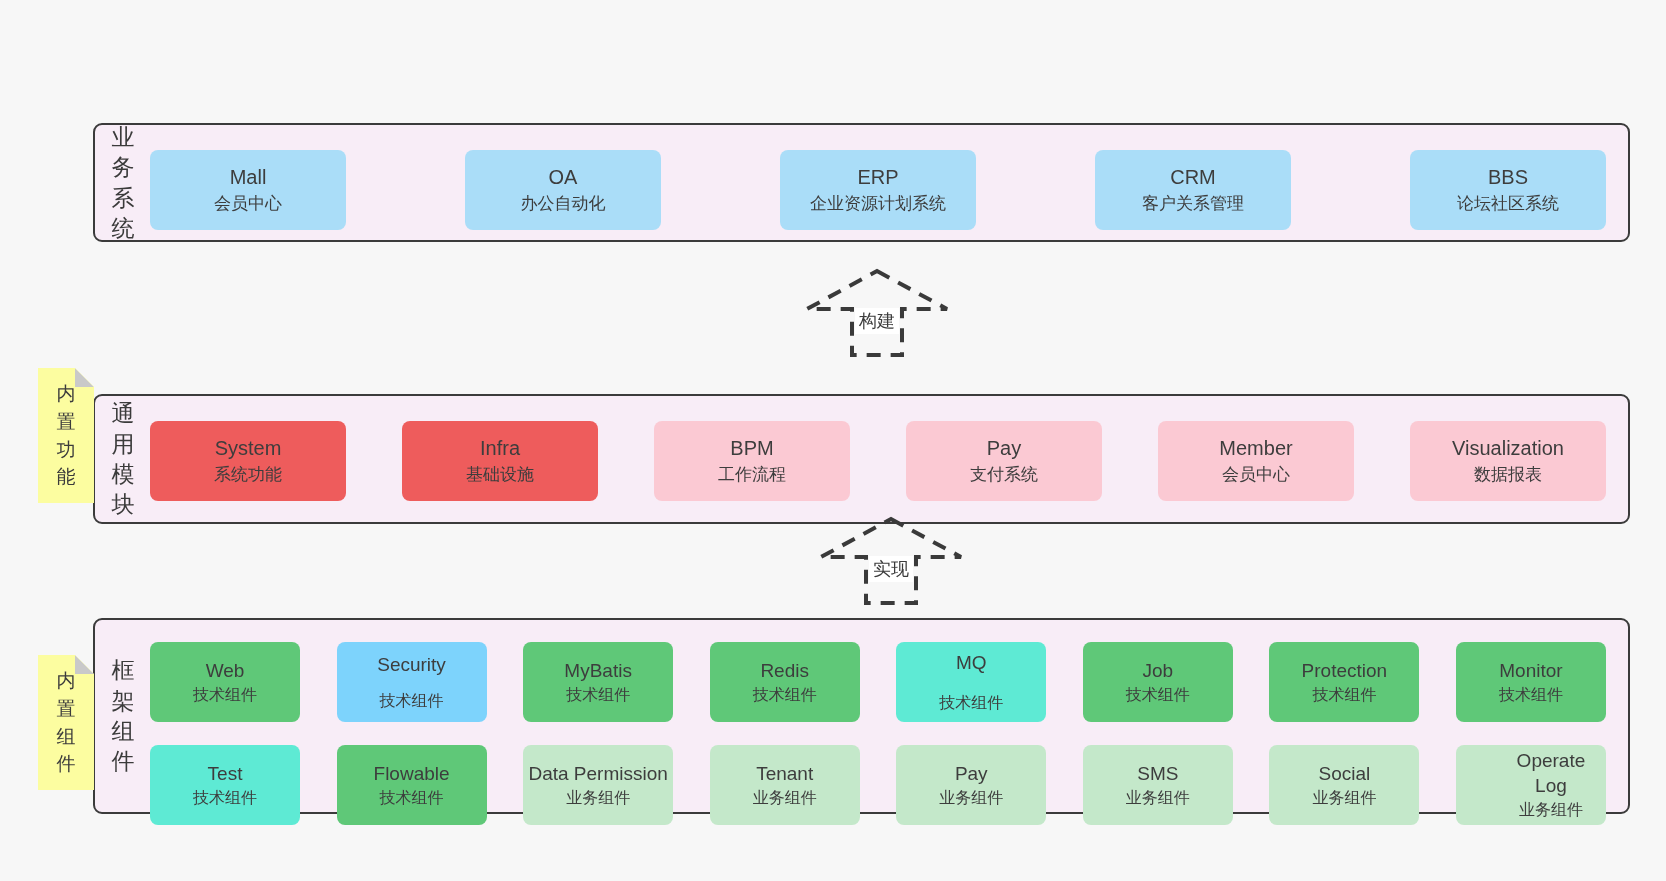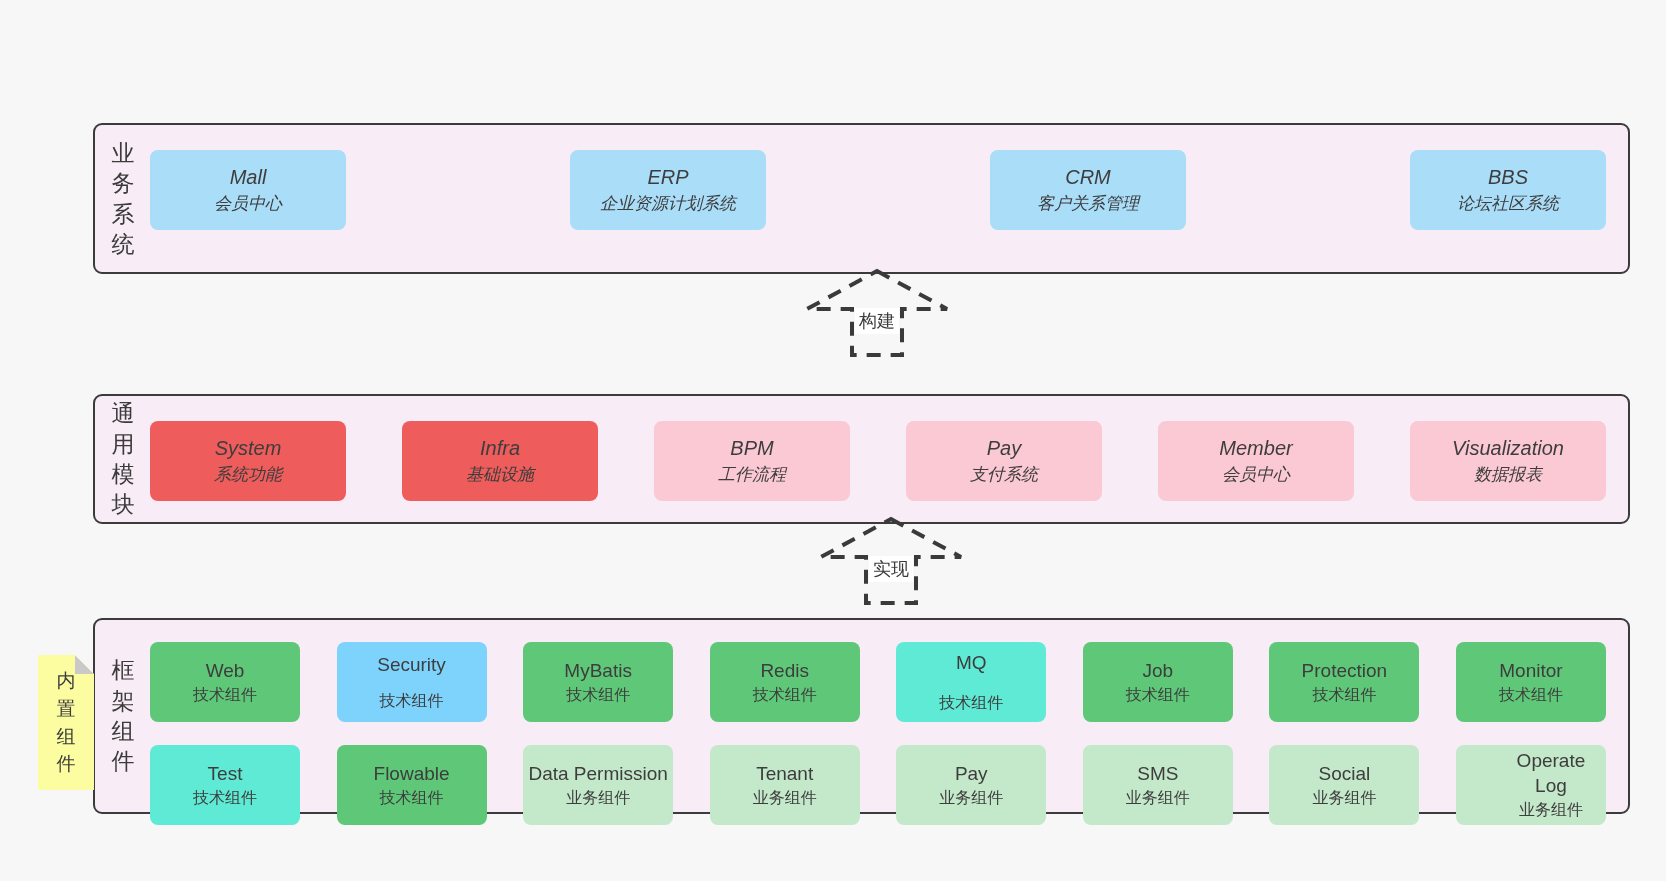--- a/index.html
+++ b/index.html
@@ -8,21 +8,21 @@
     font-family: "Liberation Sans", "DejaVu Sans", sans-serif;
     position:relative;
   }
   .stage { position:absolute; left:0; top:0; width:1666px; height:881px; }
 
   
   .band {
     position:absolute; left:93px; width:1537px;
     border:2px solid #3b3b3b; border-radius:9px;
   }
-  .band-business  { top:123px; height:151px; }
+  .band-business  { top:123px; height:119px; }
   .band-modules   { top:394px; height:130px; }
   .band-framework { top:618px; height:196px; }
 
   .band-label {
     position:absolute; left:10px; top:0; bottom:0;
     display:flex; align-items:center; justify-content:center;
     width:36px; font-size:23px; color:#3b3b3b; line-height:1.32;
   }
   .band-label span { display:block; width:1.05em; word-break:break-all; text-align:center; }
 
@@ -33,21 +33,21 @@
   .band-business .row  { top:25px; }
   .band-modules  .row  { top:25px; }
   .band-framework .row-0 { top:22px; }
   .band-framework .row-1 { top:125px; }
 
   .box {
     height:80px; border-radius:8px;
     display:flex; flex-direction:column; align-items:center; justify-content:center;
     text-align:center; color:#3d3d3d; line-height:1.28; padding:2px 4px;
   }
-  .row-6 .box { width:196px;font-style:italic; }
+  .row-6 .box { width:196px; }
   .row-8 .box { width:150px; }
   .box-en { font-size:20px; }
   .box-cn { font-size:17px; margin-top:3px; }
   .row-8 .box-en { font-size:19px; }
   .row-8 .box-cn { font-size:16px; margin-top:2px; }
 
   
   .sticky {
     position:absolute; left:38px; width:56px; height:135px;
     display:flex; align-items:center; justify-content:center;
@@ -81,20 +81,24 @@
   <div class="band band-business" style="background: rgb(248, 237, 247); border-color: rgb(59, 59, 59);">
     <div class="band-label">
       <span>业务系统</span>
     </div>
     <div class="row row-6">
         <div class="box" style="background: rgb(170, 221, 248);">
           <div class="box-en">Mall</div>
           <div class="box-cn">会员中心</div>
         </div>
         <div class="box" style="background: rgb(170, 221, 248);">
+          <div class="box-en">OA</div>
+          <div class="box-cn">办公自动化</div>
+        </div>
+        <div class="box" style="background: rgb(170, 221, 248);">
           <div class="box-en">ERP</div>
           <div class="box-cn">企业资源计划系统</div>
         </div>
         <div class="box" style="background: rgb(170, 221, 248);">
           <div class="box-en">CRM</div>
           <div class="box-cn">客户关系管理</div>
         </div>
         <div class="box" style="background: rgb(170, 221, 248);">
           <div class="box-en">BBS</div>
           <div class="box-cn">论坛社区系统</div>
@@ -134,20 +138,24 @@
           <div class="box-en">Member</div>
           <div class="box-cn">会员中心</div>
         </div>
         <div class="box" style="background: rgb(251, 201, 211);">
           <div class="box-en">Visualization</div>
           <div class="box-cn">数据报表</div>
         </div>
       </div>
   </div>
 
+  <div class="sticky sticky-1" style="background: rgb(252, 253, 160);">
+    <div class="fold" style="background: rgb(201, 201, 201);"></div>
+    <span class="vtext">内置功能</span>
+  </div>
 
   <div class="arrow arrow-2">
     <svg width="146" height="90" viewBox="0 0 146 90">
       <path class="arrow-path" d="M73 3 L143 41 L98 41 L98 87 L48 87 L48 41 L3 41 Z" fill="none" stroke="#3a3a3a" stroke-width="4" stroke-dasharray="14 10"></path>
     </svg>
     <div class="arrow-label">实现</div>
   </div>
 
   <div class="band band-framework" style="background: rgb(248, 237, 247); border-color: rgb(59, 59, 59);">
     <div class="band-label">

